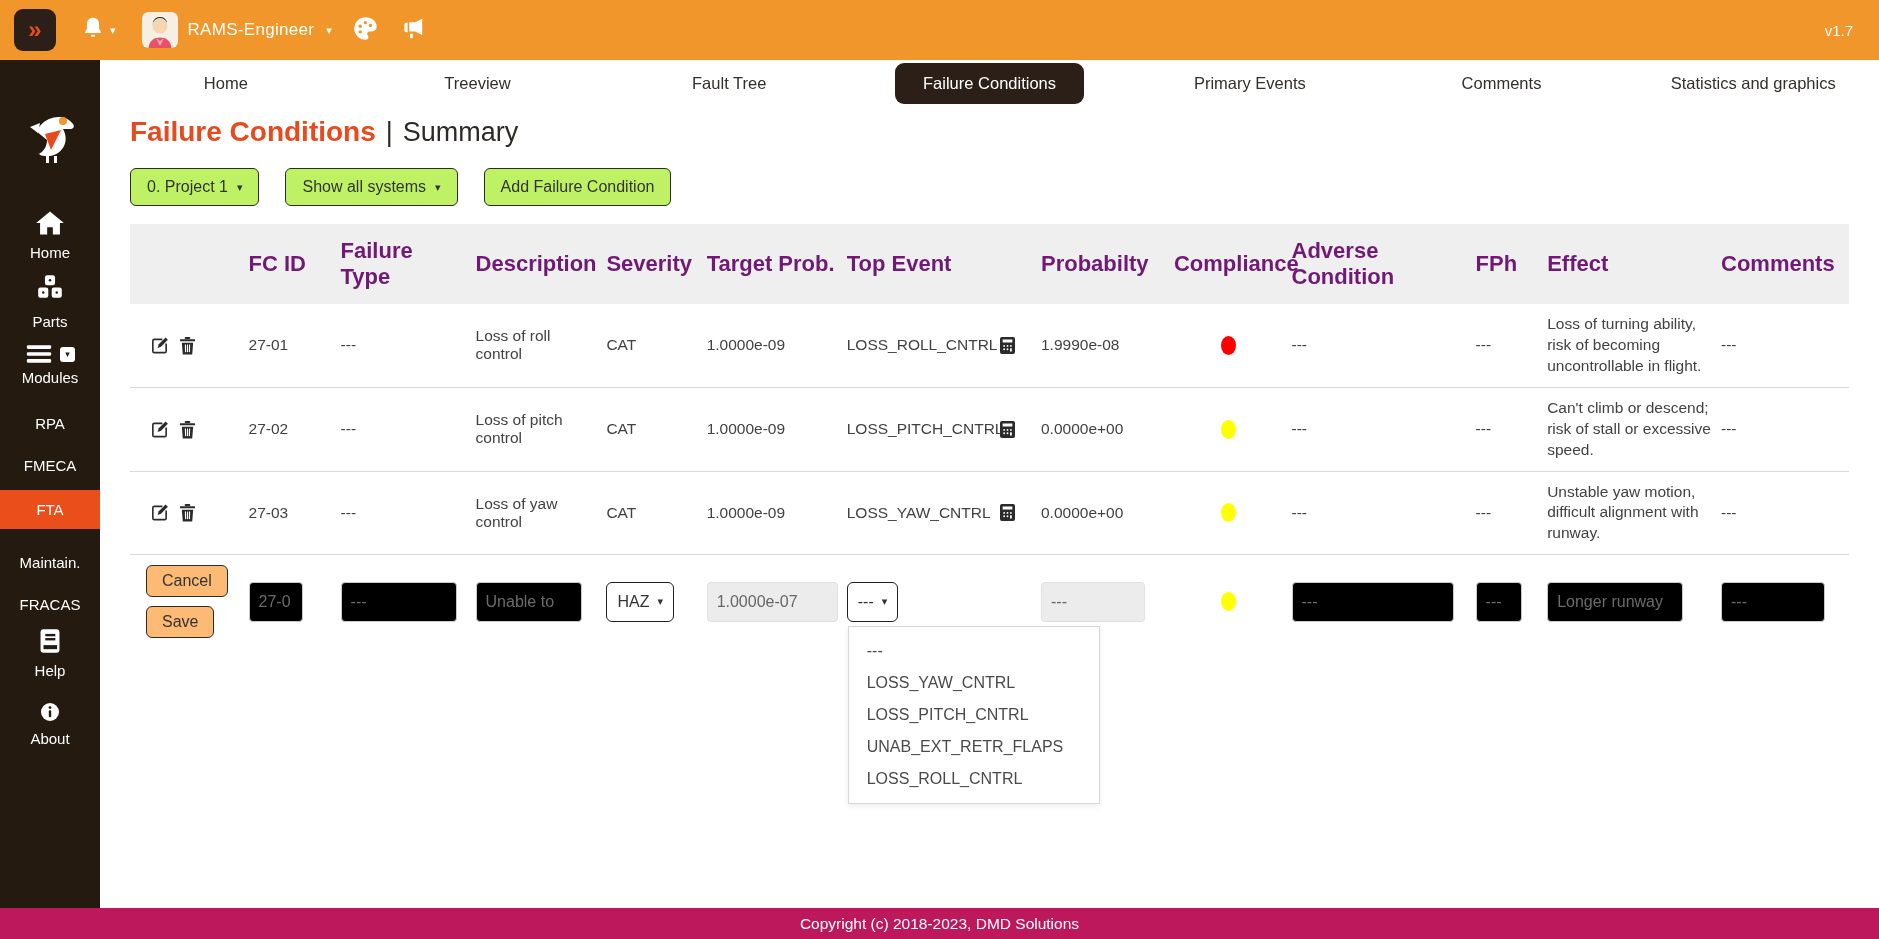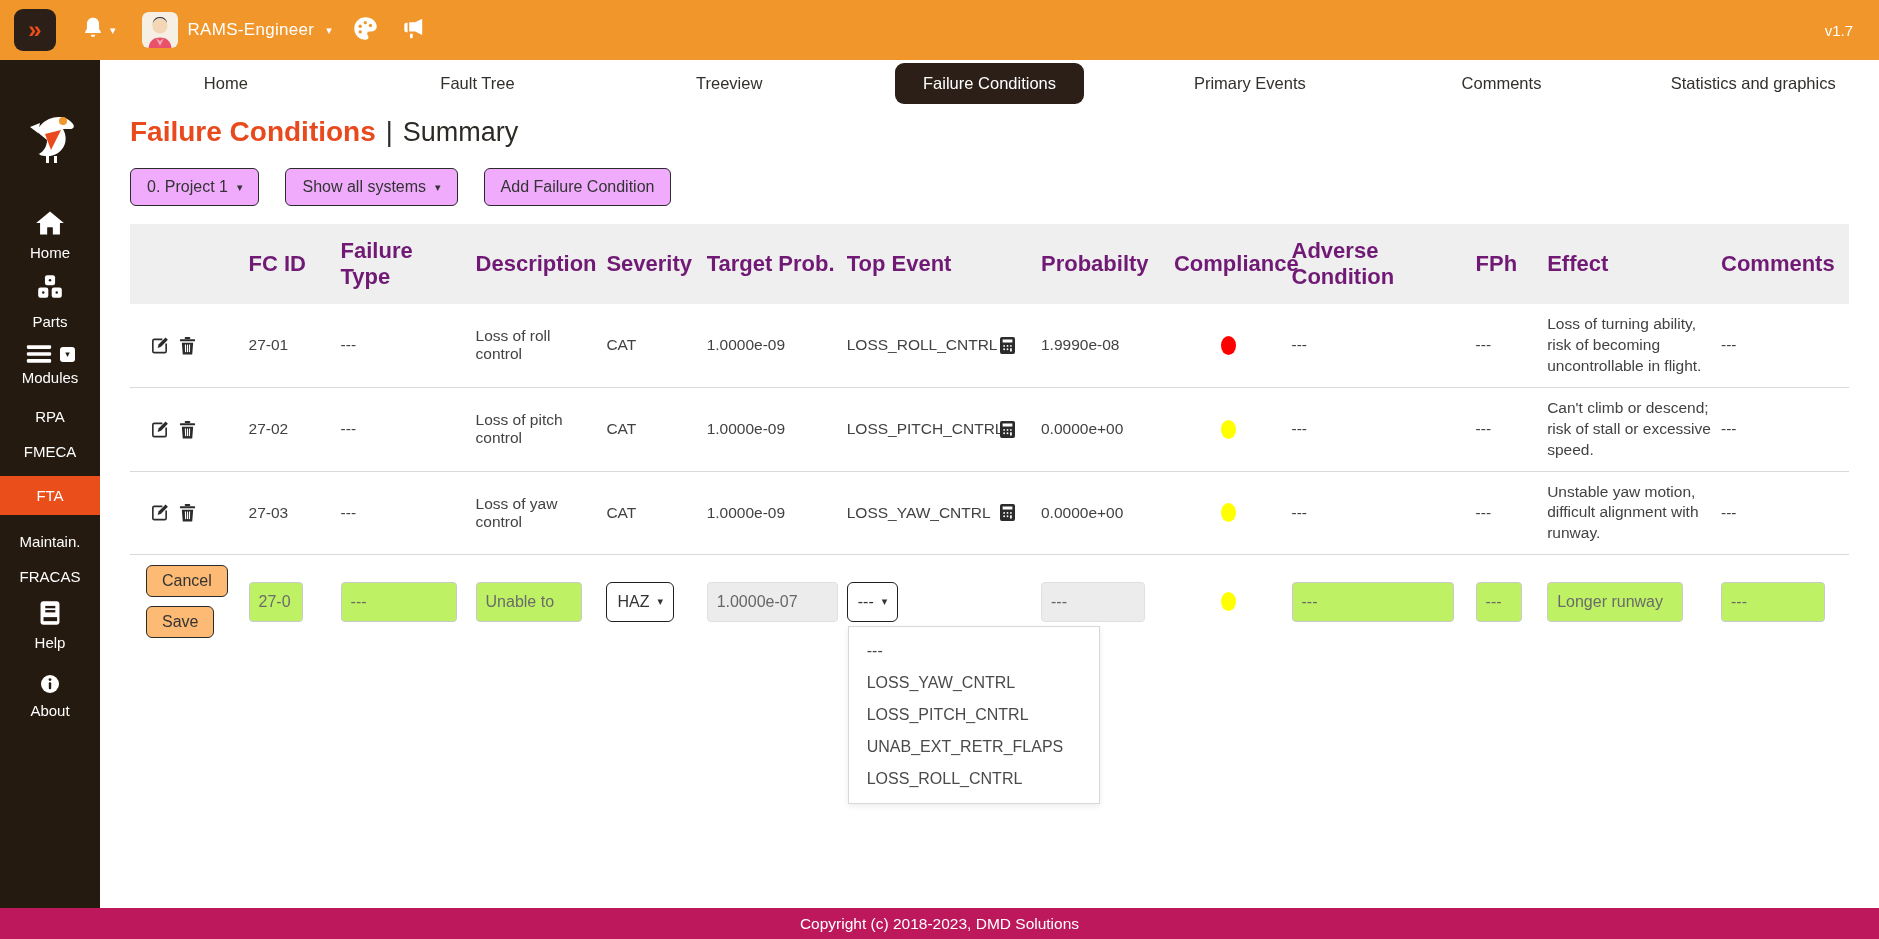--- a/index.html
+++ b/index.html
@@ -24,21 +24,21 @@
 
   
   .sidebar { position:fixed; top:60px; left:0; bottom:31px; width:100px;
              background:#241A10; z-index:40; display:flex; flex-direction:column;
              align-items:center; color:#fff; }
   .logo { margin-top:40px; width:64px; height:66px; }
   .side-nav { margin-top:44px; width:100%; display:flex; flex-direction:column; align-items:center; }
   .side-item { width:100%; display:flex; flex-direction:column; align-items:center;
                gap:4px; cursor:pointer; margin-bottom:13px; }
   .side-item .lbl { font-size:15px; font-weight:500; }
-  .side-item.textonly { margin:9px 0 9px; }
+  .side-item.textonly { margin:16px 0 9px; }
   .side-item.active { background:#E94E1B; padding:11px 0; margin:7px 0 9px; }
   .modules-ic { display:flex; align-items:center; gap:7px; }
   .mini-box { width:15px; height:15px; background:#fff; border-radius:3px;
               display:flex; align-items:center; justify-content:center;
               color:#241A10; font-size:9px; }
 
   
   .footer { position:fixed; left:0; bottom:0; width:1879px; height:31px;
             background:#be185d; z-index:60; display:flex; align-items:center;
             justify-content:center; color:#fff; font-size:15.5px; }
@@ -48,21 +48,21 @@
   .tabbar { height:46px; display:flex; align-items:center; }
   .tab { flex:1; text-align:center; font-size:16.5px; color:#33302c; cursor:pointer; padding:9px 0; }
   .tab.active { background:#2B1F17; color:#fff; border-radius:9px; flex:0 0 auto;
                 padding:11px 28px; margin:0 40px; }
 
   .page-head { padding:0 0 0 30px; margin-top:10px; display:flex; align-items:baseline; gap:10px; }
   .page-title { color:#E8491D; font-size:28px; font-weight:bold; }
   .page-sep, .page-sub { color:#2d2a26; font-size:27px; font-weight:400; }
 
   .toolbar { padding-left:30px; margin-top:20px; display:flex; gap:26px; }
-  .tool-btn { border:1.7px solid #2b2b2b; border-radius:6px; background:#f0abfc;
+  .tool-btn { border:1.7px solid #2b2b2b; border-radius:6px; background:#bef264;
               font-size:16px; color:#333; padding:9px 16px; display:flex;
               align-items:center; gap:9px; cursor:pointer;
               font-family:"Liberation Sans", sans-serif; }
   .tool-btn .caret { color:#333; }
 
   
   table { width:1719px; margin:18px 30px 0; border-collapse:collapse; table-layout:fixed; }
   thead td { background:#EFEFEF; font-weight:bold; font-size:22px; color:#701a75;
              padding:14px 4px; }
   tbody td { font-size:15.5px; color:#424242; padding:10px 4px; vertical-align:middle; }
@@ -74,21 +74,21 @@
   .dot { width:15px; height:19px; border-radius:50%; margin:0 auto; }
   .calc { cursor:pointer; }
 
   
   .stackbtns { display:flex; flex-direction:column; gap:9px; padding-left:12px; align-items:flex-start; }
   .form-btn { border:1.7px solid #2b2b2b; border-radius:6px; background:#fdba74;
               font-size:16px; color:#333; padding:6px 15px; cursor:pointer;
               font-family:"Liberation Sans", sans-serif; }
   .txt { border:1px solid #c9c9c9; border-radius:4px; height:40px; font-size:16px;
          color:#6b6b6b; padding:0 9px; font-family:"Liberation Sans", sans-serif;
-         background:#bef264; outline:none; }
+         background:#000000; outline:none; }
   .txt:disabled { background:#ECECEC; border-color:#e0e0e0; color:#666; }
   .sel { border:1.7px solid #1f1f1f; border-radius:6px; background:#fff; height:40px;
          display:inline-flex; align-items:center; gap:8px; padding:0 10px;
          font-size:16px; color:#333; cursor:pointer; }
   .selwrap { position:relative; display:inline-block; }
   .dropdown-menu { position:absolute; left:1px; top:44px; width:252px; background:#fff;
                    border:1px solid #d8d8d8; box-shadow:0 2px 6px rgba(0,0,0,.08);
                    z-index:55; padding:8px 0; }
   .dropdown-menu .opt { padding:7px 18px; font-size:16px; color:#4a4a4a; cursor:pointer; }
 </style>
@@ -231,22 +231,22 @@
       </span>
       <span class="lbl">About</span>
     </div>
   </div>
 </div>
 
 <div class="main">
 
   <div class="tabbar">
     <div class="tab">Home</div>
+    <div class="tab">Treeview</div>
     <div class="tab">Fault Tree</div>
-    <div class="tab">Treeview</div>
     <div class="tab active">Failure Conditions</div>
     <div class="tab">Primary Events</div>
     <div class="tab">Comments</div>
     <div class="tab">Statistics and graphics</div>
   </div>
 
   <div class="page-head">
     <span class="page-title">Failure Conditions</span>
     <span class="page-sep">|</span>
     <span class="page-sub">Summary</span>

